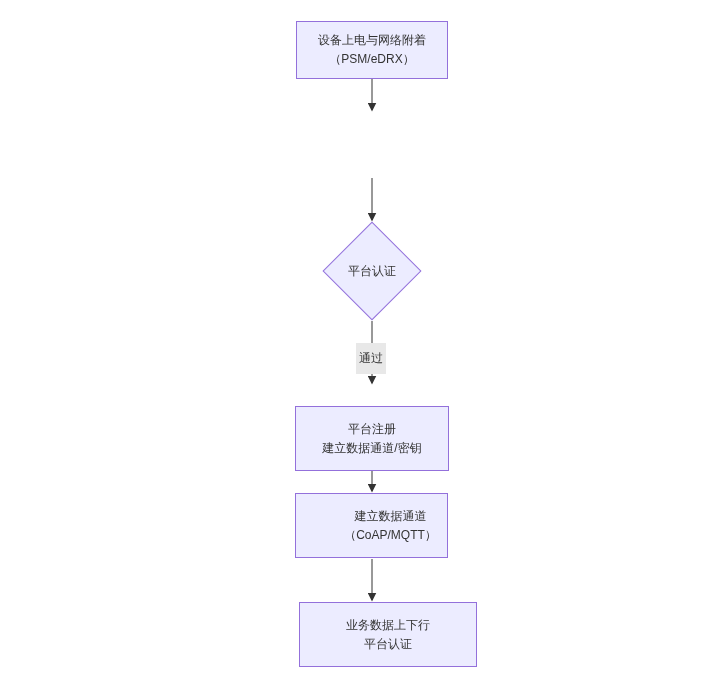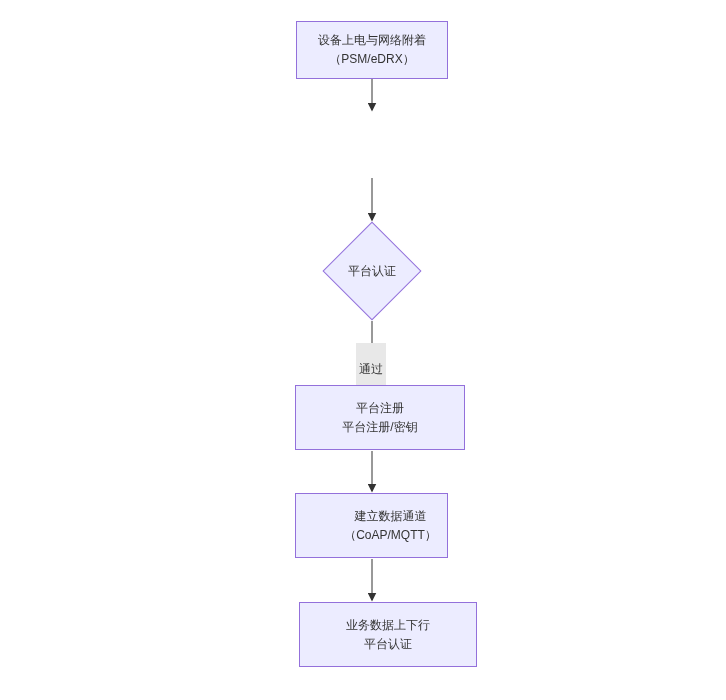--- a/index.html
+++ b/index.html
@@ -63,21 +63,21 @@
     align-items:center;
     justify-content:center;
     font-size:12px;
     color:var(--text);
   }
   .edge-label{
     position:absolute;
     background:var(--edge-label-bg);
     font-size:12px;
     line-height:15px;
-    padding:19px 3px;
+    padding:8px 3px;
     color:var(--text);
     transform:translate(-50%,0);
   }
 </style>
 </head>
 <body>
 
 <div class="canvas">
 
   <svg class="edges-svg" viewBox="0 0 726 700" xmlns="http://www.w3.org/2000/svg">
@@ -99,23 +99,23 @@
   </div>
 
 
   <div class="diamond-wrap" style="left:322px;top:221px;">
     <div class="diamond-shape"></div>
     <div class="diamond-label">平台认证</div>
   </div>
 
   <div class="edge-label" style="left:371px;top:343px;">通过</div>
 
-  <div class="node" style="left:295px;top:385px;width:170px;height:65px;">
+  <div class="node" style="left:295px;top:406px;width:154px;height:65px;">
     <div>平台注册</div>
-    <div>平台注册/密钥</div>
+    <div>建立数据通道/密钥</div>
   </div>
 
   <div class="node" style="left:295px;top:493px;width:153px;height:65px;padding-left:38px;">
     <div>建立数据通道</div>
     <div>（CoAP/MQTT）</div>
   </div>
 
   <div class="node" style="left:299px;top:602px;width:178px;height:65px;">
     <div>业务数据上下行</div>
     <div>平台认证</div>

